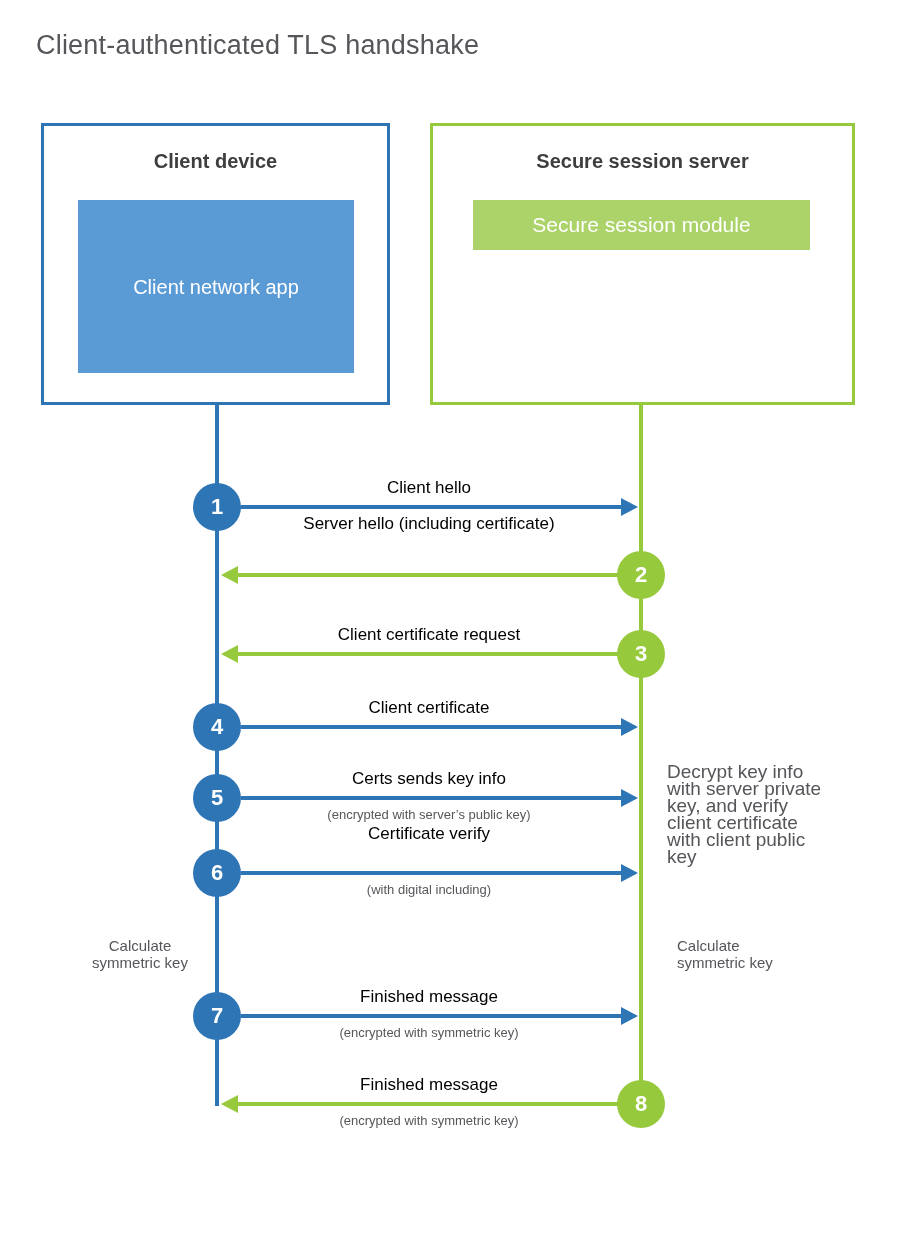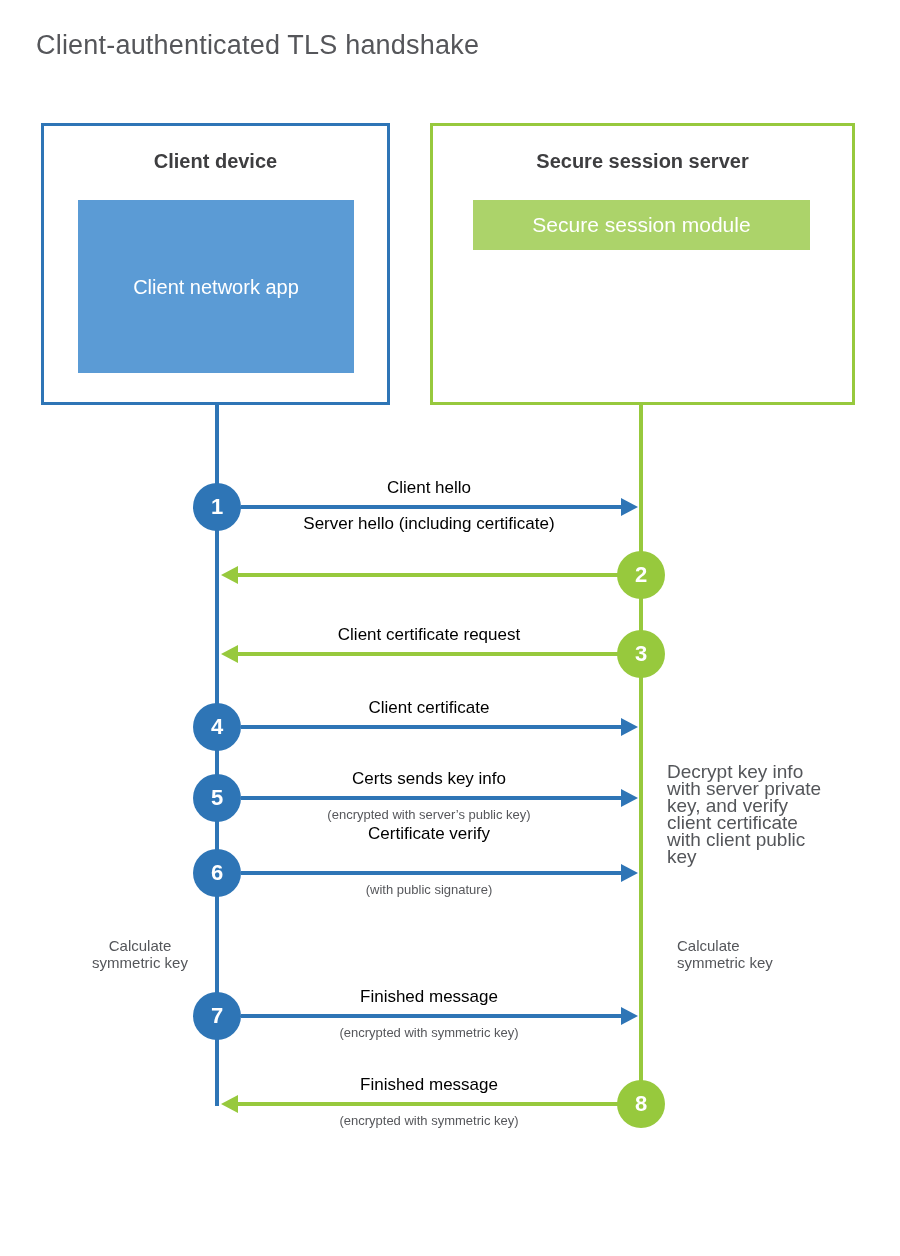--- a/index.html
+++ b/index.html
@@ -142,21 +142,21 @@
     <div class="sub" style="top:807px;">(encrypted with server’s public key)</div>
   </div>
 
   <div>
     <div class="circle blue" style="left:193px; top:849px;">
       <span>6</span>
     </div>
     <div class="hline blue" style="left:241px; top:871px; width:380px;"></div>
     <div class="ah-right" style="left:621px; top:864px;"></div>
     <div class="lbl" style="top:824px;">Certificate verify</div>
-    <div class="sub" style="top:882px;">(with public signature)</div>
+    <div class="sub" style="top:882px;">(with digital including)</div>
   </div>
 
   <div>
     <div class="circle blue" style="left:193px; top:992px;">
       <span>7</span>
     </div>
     <div class="hline blue" style="left:241px; top:1014px; width:380px;"></div>
     <div class="ah-right" style="left:621px; top:1007px;"></div>
     <div class="lbl" style="top:987px;">Finished message</div>
     <div class="sub" style="top:1025px;">(encrypted with symmetric key)</div>

